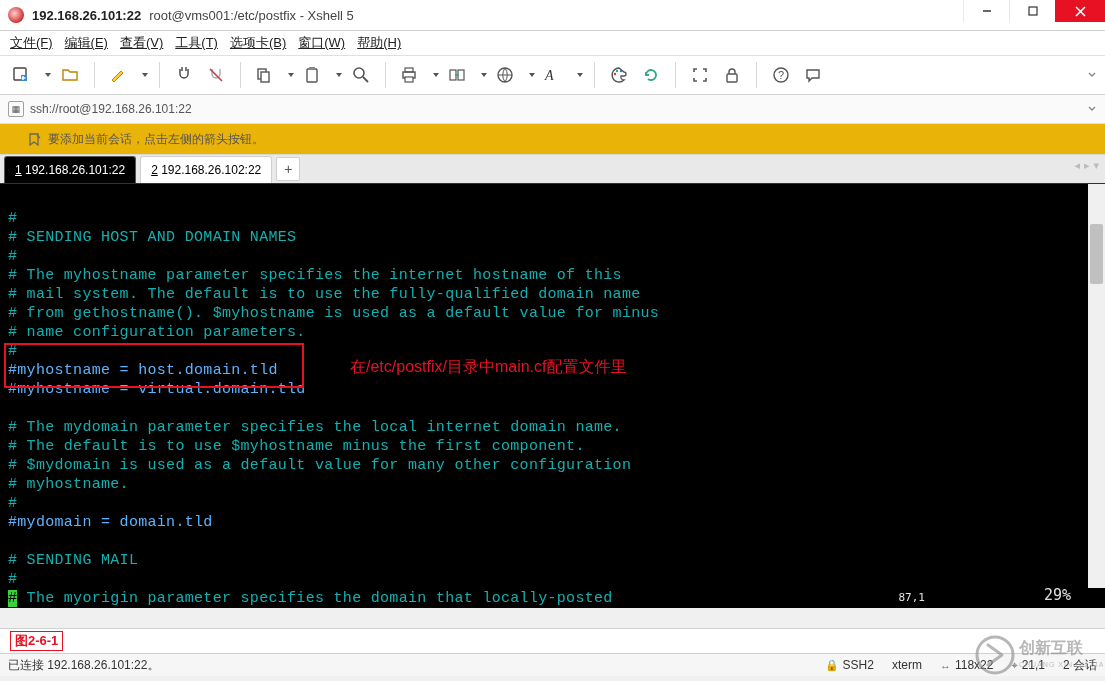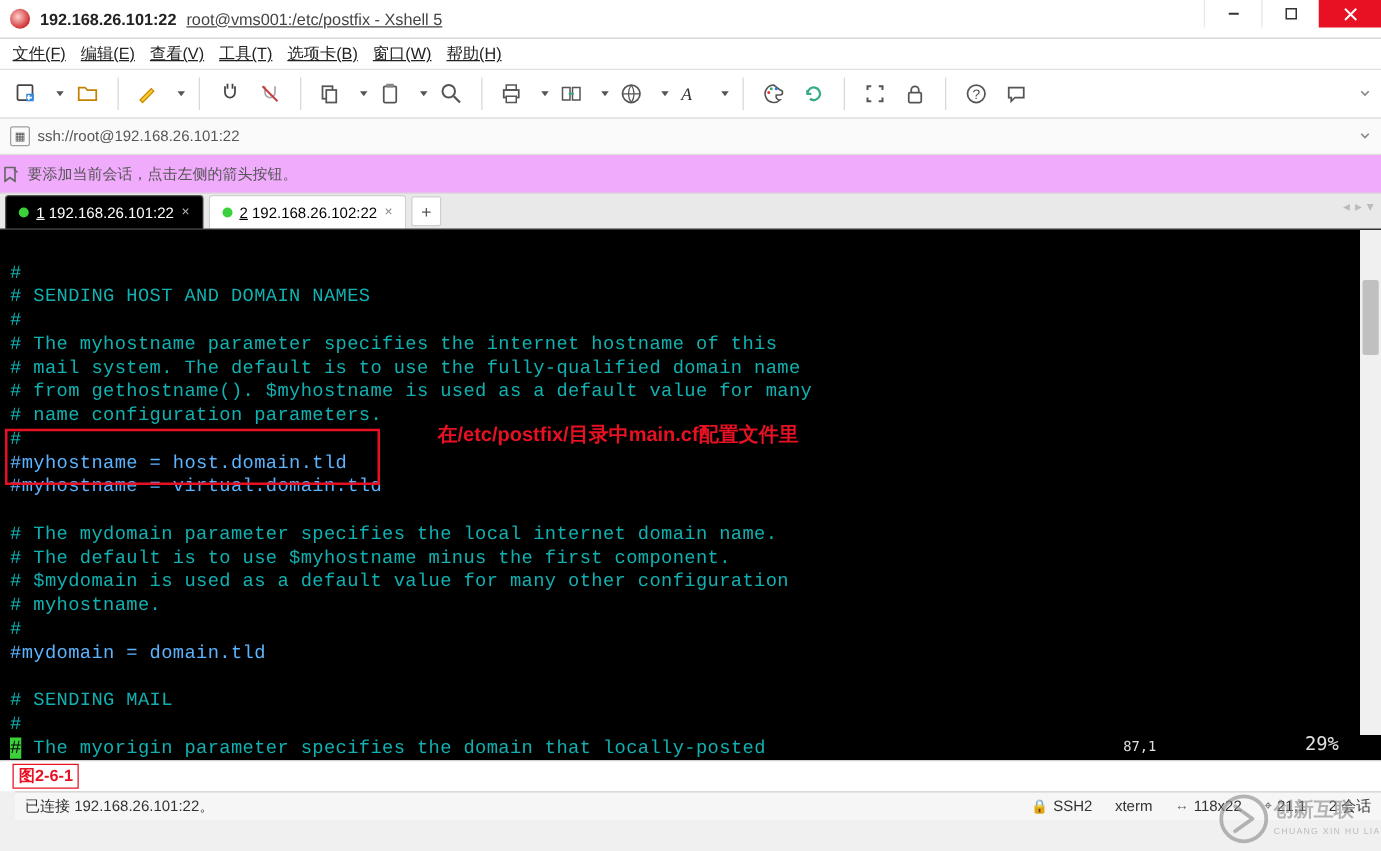--- a/index.html
+++ b/index.html
@@ -24,21 +24,21 @@
     padding-left: 8px;
     position: relative;
   }
   .titlebar .app-icon {
     width: 16px; height: 16px;
     background: radial-gradient(circle at 40% 40%, #ffcfcf 0%, #d03030 70%);
     border-radius: 50%;
     margin-right: 8px;
   }
   .titlebar .title-main { font-weight: bold; font-size: 13px; color: #222; margin-right: 8px; }
-  .titlebar .title-sub { font-size: 13px; color: #444; text-decoration: underline; }
+  .titlebar .title-sub { font-size: 13px; color: #444; }
   .window-controls {
     position: absolute;
     right: 0; top: 0;
     display: flex;
     height: 22px;
   }
   .win-btn {
     width: 45px; height: 22px;
     display: flex; align-items: center; justify-content: center;
     font-size: 12px; color: #333;
@@ -110,24 +110,24 @@
   .addressbar-right-handle {
     margin-left: auto;
     width: 10px; height: 22px;
     display: flex; align-items: center; justify-content: center;
     color: #888;
   }
 
   
   .hintbar {
     height: 30px;
-    background: #f0abfc;
+    background: #eab308;
     border-bottom: 1px solid #d8d8d8;
     display: flex; align-items: center;
-    padding: 0 0; gap: 6px;
+    padding: 0 26px; gap: 6px;
     color: #555;
   }
   .hint-icon {
     width: 16px; height: 16px;
     display:flex;align-items:center;justify-content:center;
     font-size: 12px; color: #555;
   }
 
   
   .tabrow {
@@ -143,20 +143,21 @@
     display: flex; align-items: center;
     padding: 0 10px;
     margin-right: 4px;
     background: #ffffff;
     border: 1px solid #cfcfcf;
     border-bottom: none;
     border-radius: 3px 3px 0 0;
     gap: 6px;
     font-size: 12px;
     position: relative;
+    flex-direction: column;
   }
   .tab.active {
     background: #000000;
     border-color: #555;
     color: #fff;
   }
   .tab .dot { width: 8px; height: 8px; border-radius: 50%; background: #3bd13b; }
   .tab .tab-close { color: #888; font-size: 11px; }
   .tab.active .tab-close { color: #bbb; }
   .tab.active u { text-decoration: underline; }
@@ -201,24 +202,24 @@
     left: 4px;
     top: 159px;
     width: 296px;
     height: 41px;
     border: 2px solid #e81123;
     pointer-events: none;
   }
   .annotation {
     position: absolute;
     left: 350px;
-    top: 154px;
+    top: 173px;
     font-family: "Microsoft YaHei", sans-serif;
     font-size: 16px;
-    font-weight: bold;
+    font-weight: normal;
     color: #e81123;
     pointer-events: none;
   }
   .term-scrollbar {
     position: absolute;
     right: 0; top: 0;
     width: 17px; height: 404px;
     background: #f0f0f0;
   }
   .term-scrollbar .thumb {
@@ -230,40 +231,40 @@
   }
 
   
   .figbar {
     height: 24px;
     background: #ffffff;
     border-top: 1px solid #d0d0d0;
     display: flex;
     align-items: center;
     padding-left: 10px;
+    margin-top: 20px;
   }
   .fig-label {
     border: 1px solid #e81123;
     color: #e81123;
     font-weight: bold;
     padding: 0 4px;
     font-size: 13px;
   }
 
   
   .statusbar {
     height: 22px;
     background: #f6f6f6;
     border-top: 1px solid #d0d0d0;
     display: flex; align-items: center;
     padding: 0 8px;
     font-size: 12px;
     color: #333;
     position: relative;
-    margin-left: 12px;
   }
   .status-right {
     margin-left: auto;
     display: flex;
     gap: 18px;
     align-items: center;
   }
   .status-right .sitem { display: flex; align-items: center; gap: 4px; color: #333; }
   .status-right .sicon { color: #666; font-size: 11px; }
 
@@ -485,21 +486,21 @@
   </div>
 </div>
 
 <div class="terminal-wrap">
   <div class="terminal">
 <span class="darkcyan">#</span>
 <span class="darkcyan"># SENDING HOST AND DOMAIN NAMES</span>
 <span class="darkcyan">#</span>
 <span class="darkcyan"># The myhostname parameter specifies the internet hostname of this</span>
 <span class="darkcyan"># mail system. The default is to use the fully-qualified domain name</span>
-<span class="darkcyan"># from gethostname(). $myhostname is used as a default value for many</span>
+<span class="darkcyan"># from gethostname(). $myhostname is used as a default value for minus</span>
 <span class="darkcyan"># name configuration parameters.</span>
 <span class="darkcyan">#</span>
 <span>#myhostname = host.domain.tld</span>
 <span>#myhostname = virtual.domain.tld</span>
 <span></span>
 <span class="darkcyan"># The mydomain parameter specifies the local internet domain name.</span>
 <span class="darkcyan"># The default is to use $myhostname minus the first component.</span>
 <span class="darkcyan"># $mydomain is used as a default value for many other configuration</span>
 <span class="darkcyan"># myhostname.</span>
 <span class="darkcyan">#</span>

